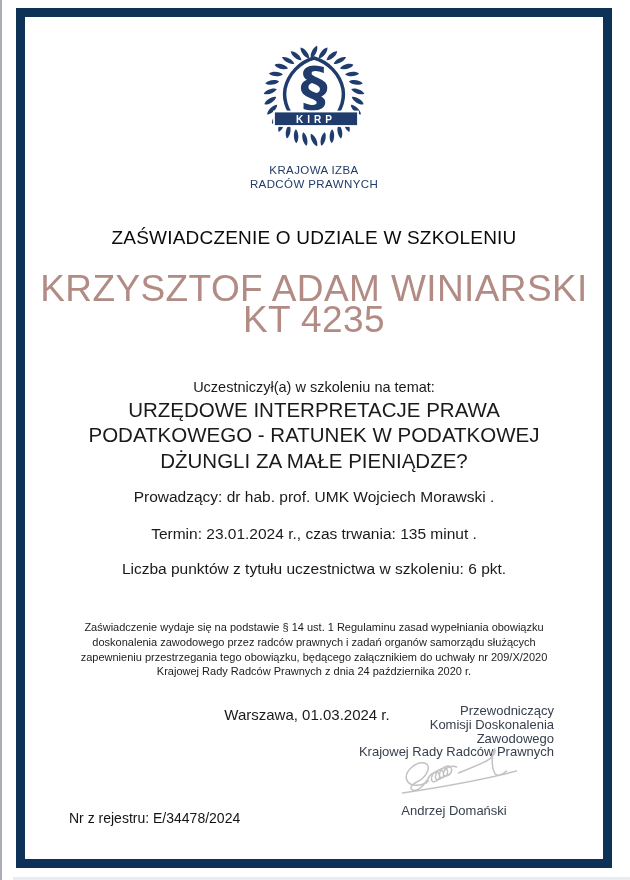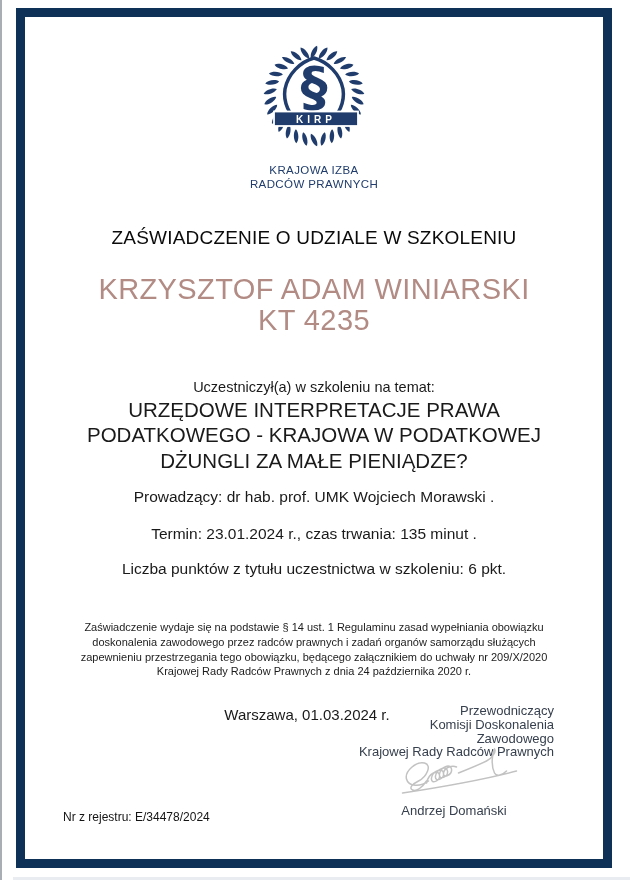--- a/index.html
+++ b/index.html
@@ -13,36 +13,36 @@
     position:absolute;left:16px;top:8px;width:596px;height:860px;
     border:9px solid #0e3257;box-sizing:border-box;background:#ffffff;
   }
   .cert-inner{position:absolute;left:0;top:0;right:0;bottom:0;}
   .abs{position:absolute;left:0;right:0;}
   .center{text-align:center;}
 
   .logo-wrap{position:absolute;top:19px;left:50%;transform:translateX(-50%);width:120px;height:120px;}
   .org-name{top:138px;color:#1f3c6c;font-size:11.5px;line-height:13.5px;letter-spacing:.4px;font-weight:400;margin-top:9px;}
   .cert-title{top:210px;font-size:19px;color:#0b0b0b;letter-spacing:.2px;}
-  .recipient{top:257px;color:#b28b84;font-size:29px;line-height:30.5px;letter-spacing:.4px;}
+  .recipient{top:257px;color:#b28b84;font-size:37px;line-height:30.5px;letter-spacing:.4px;}
   .intro{top:344px;font-size:14.5px;margin-top:18px;}
   .topic{top:380px;font-size:20.5px;line-height:25.3px;}
   .topic .line{display:block;}
   .lecturer{top:471px;font-size:15.5px;}
   .termin{top:507.5px;font-size:15.5px;}
   .points{top:542.5px;font-size:15.5px;}
   .legal{top:603px;font-size:11px;line-height:14.8px;color:#1c1c1c;}
   .legal .line{display:block;}
   .place-date{top:689px;font-size:15px;transform:translateX(-7px);}
   .signer-block{position:absolute;top:687px;left:329px;width:200px;text-align:right;
     font-size:13px;line-height:13.8px;color:#37404e;}
   .signature-wrap{position:absolute;top:726px;left:372px;width:128px;height:60px;}
   .signer-name{position:absolute;top:786px;left:329px;width:200px;text-align:center;
     font-size:13px;color:#37404e;}
-  .registry{position:absolute;top:793px;left:38px;font-size:12px;color:#141414;}
+  .registry{position:absolute;top:793px;left:44px;font-size:14px;color:#141414;}
 </style>
 </head>
 <body>
 
 <div class="page-edge-left"></div>
 <div class="page-edge-bottom"></div>
 
 <div class="cert-frame">
   <div class="cert-inner">
 
@@ -101,21 +101,21 @@
 
     <div class="abs center recipient">
       <span>KRZYSZTOF ADAM WINIARSKI</span><br>
       <span>KT 4235</span>
     </div>
 
     <div class="abs center intro">Uczestniczył(a) w szkoleniu na temat:</div>
 
     <div class="abs center topic">
       <span class="line">URZĘDOWE INTERPRETACJE PRAWA</span>
-      <span class="line">PODATKOWEGO - KRAJOWA W PODATKOWEJ</span>
+      <span class="line">PODATKOWEGO - RATUNEK W PODATKOWEJ</span>
       <span class="line">DŻUNGLI ZA MAŁE PIENIĄDZE?</span>
     </div>
 
     <div class="abs center lecturer">Prowadzący: dr hab. prof. UMK Wojciech Morawski .</div>
 
     <div class="abs center termin">Termin: 23.01.2024 r., czas trwania: 135 minut .</div>
 
     <div class="abs center points">Liczba punktów z tytułu uczestnictwa w szkoleniu: 6 pkt.</div>
 
     <div class="abs center legal">

